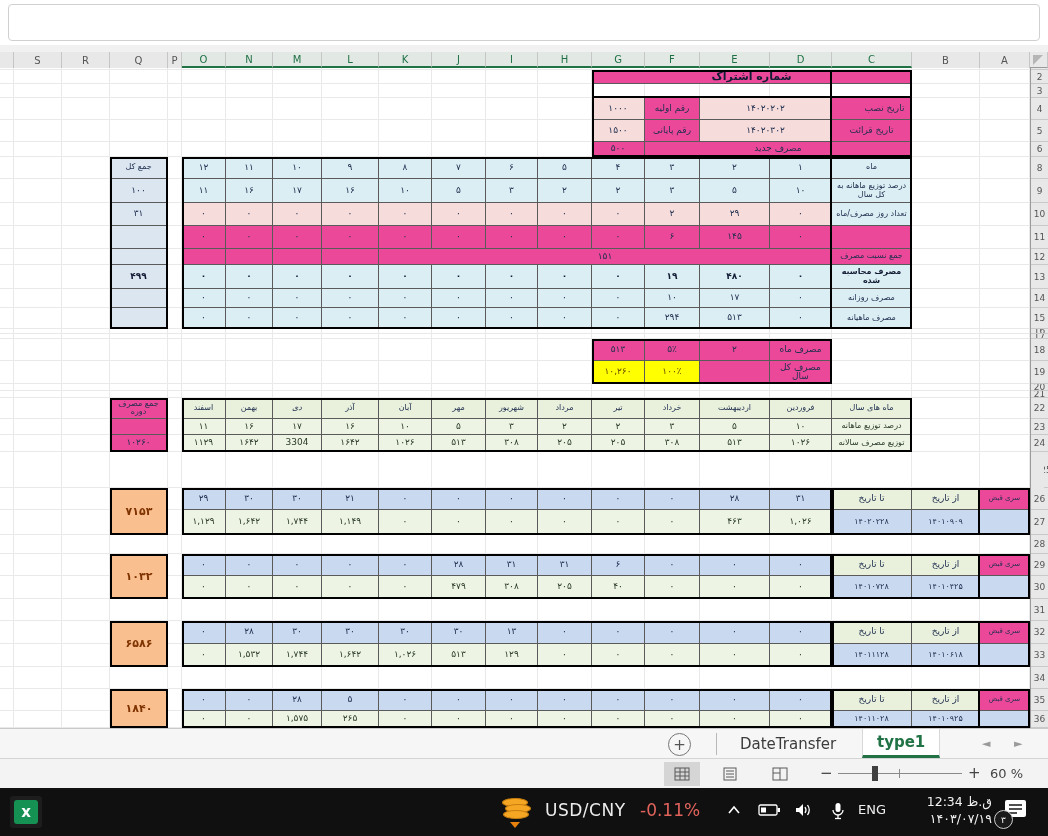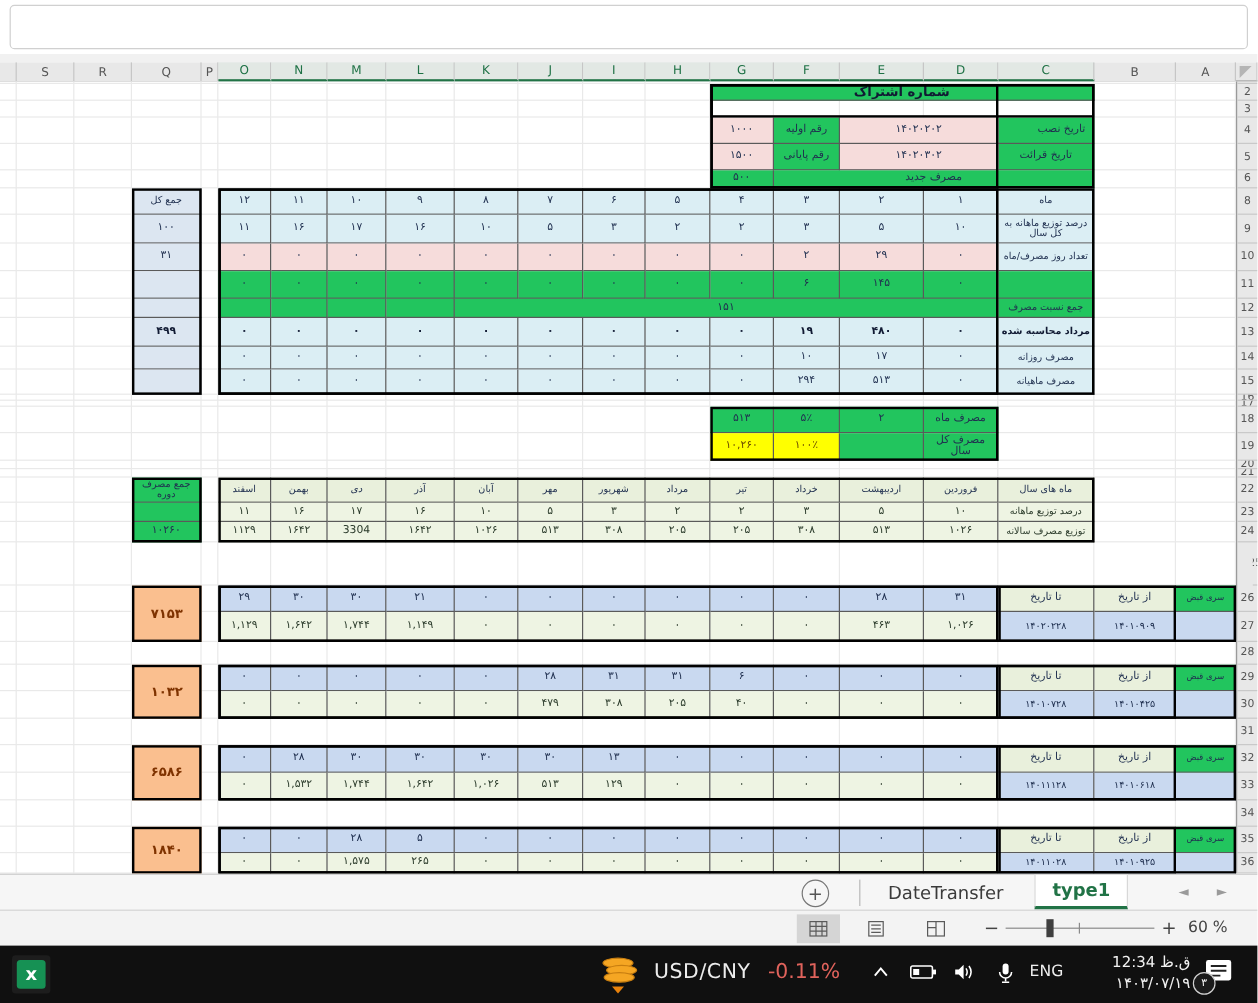--- a/index.html
+++ b/index.html
@@ -26,21 +26,21 @@
   .grid{position:absolute;left:0;top:68px;width:1030px;height:660px;display:grid;background:#fff;overflow:hidden;}
   .gl{position:absolute;background:#e9e9e9;z-index:0;}
   .cell{position:relative;z-index:1;display:flex;align-items:center;justify-content:center;
     font-size:9px;color:#203050;direction:rtl;line-height:1.05;text-align:center;
     border-right:1px solid #5a5a5a;border-bottom:1px solid #5a5a5a;box-sizing:border-box;overflow:hidden;padding:0 2px;}
   .cell.b{font-weight:bold;color:#111a33;}
   .cell.s11{font-size:11px;}
   .cell.s8{font-size:8px;}
   .cell.s7{font-size:7px;}
   .cell.ltr{direction:ltr;}
-  .wt{background:#22c55e;align-items:center;}
+  .wt{background:#ec4899;align-items:center;}
   .pk{background:#f6dcdb;}
   .lb{background:#dbeef4;}
   .bg2{background:#dce6f1;}
   .gh{background:#e9f0dc;}
   .gv{background:#eef4e3;color:#2a3a2a;}
   .bh{background:#c9d9f0;}
   .yl{background:#ffff00;color:#6b4a00;}
   .or{background:#fabf8f;border:2px solid #000;color:#7f3300;font-weight:bold;}
   .tbox{position:relative;z-index:3;border:2px solid #000;pointer-events:none;box-sizing:border-box;}
 
@@ -408,21 +408,21 @@
       <div class="cell wt" style="grid-area: 11 / 8 / 12 / 9;">
         <span></span>
       </div>
       <div class="cell wt" style="grid-area: 11 / 7 / 12 / 8;">
         <span></span>
       </div>
       <div class="cell wt" style="grid-area: 11 / 6 / 12 / 7;">
         <span></span>
       </div>
       <div class="cell lb s8 b" style="grid-area: 12 / 18 / 13 / 19;">
-        <span>مرداد محاسبه شده</span>
+        <span>مصرف محاسبه شده</span>
       </div>
       <div class="cell lb b" style="grid-area: 12 / 17 / 13 / 18;">
         <span>۰</span>
       </div>
       <div class="cell lb b" style="grid-area: 12 / 16 / 13 / 17;">
         <span>۴۸۰</span>
       </div>
       <div class="cell lb b" style="grid-area: 12 / 15 / 13 / 16;">
         <span>۱۹</span>
       </div>

